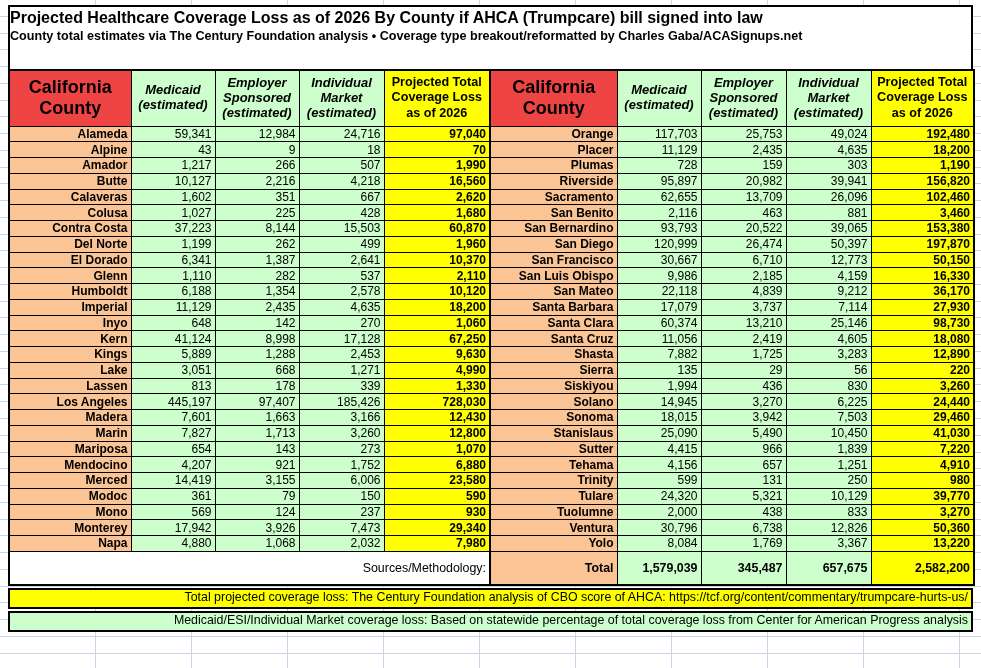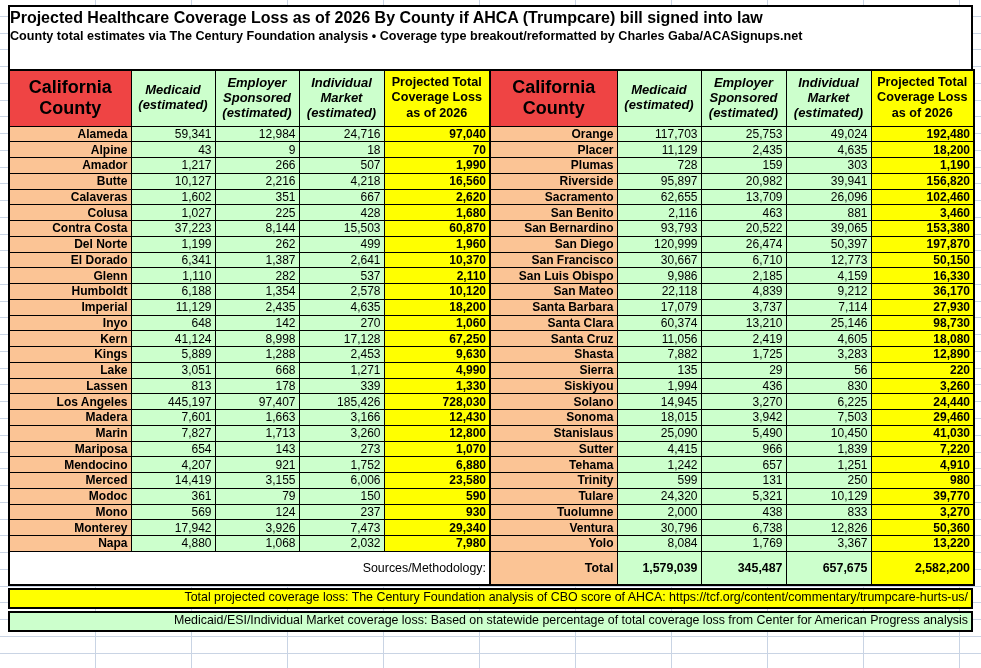--- a/index.html
+++ b/index.html
@@ -334,21 +334,21 @@
           <td class="num">1,839</td>
           <td class="tot">7,220</td>
         </tr>
         <tr>
           <td class="county">Mendocino</td>
           <td class="num">4,207</td>
           <td class="num">921</td>
           <td class="num">1,752</td>
           <td class="tot">6,880</td>
           <td class="county divide">Tehama</td>
-          <td class="num">1,242</td>
+          <td class="num">4,156</td>
           <td class="num">657</td>
           <td class="num">1,251</td>
           <td class="tot">4,910</td>
         </tr>
         <tr>
           <td class="county">Merced</td>
           <td class="num">14,419</td>
           <td class="num">3,155</td>
           <td class="num">6,006</td>
           <td class="tot">23,580</td>

